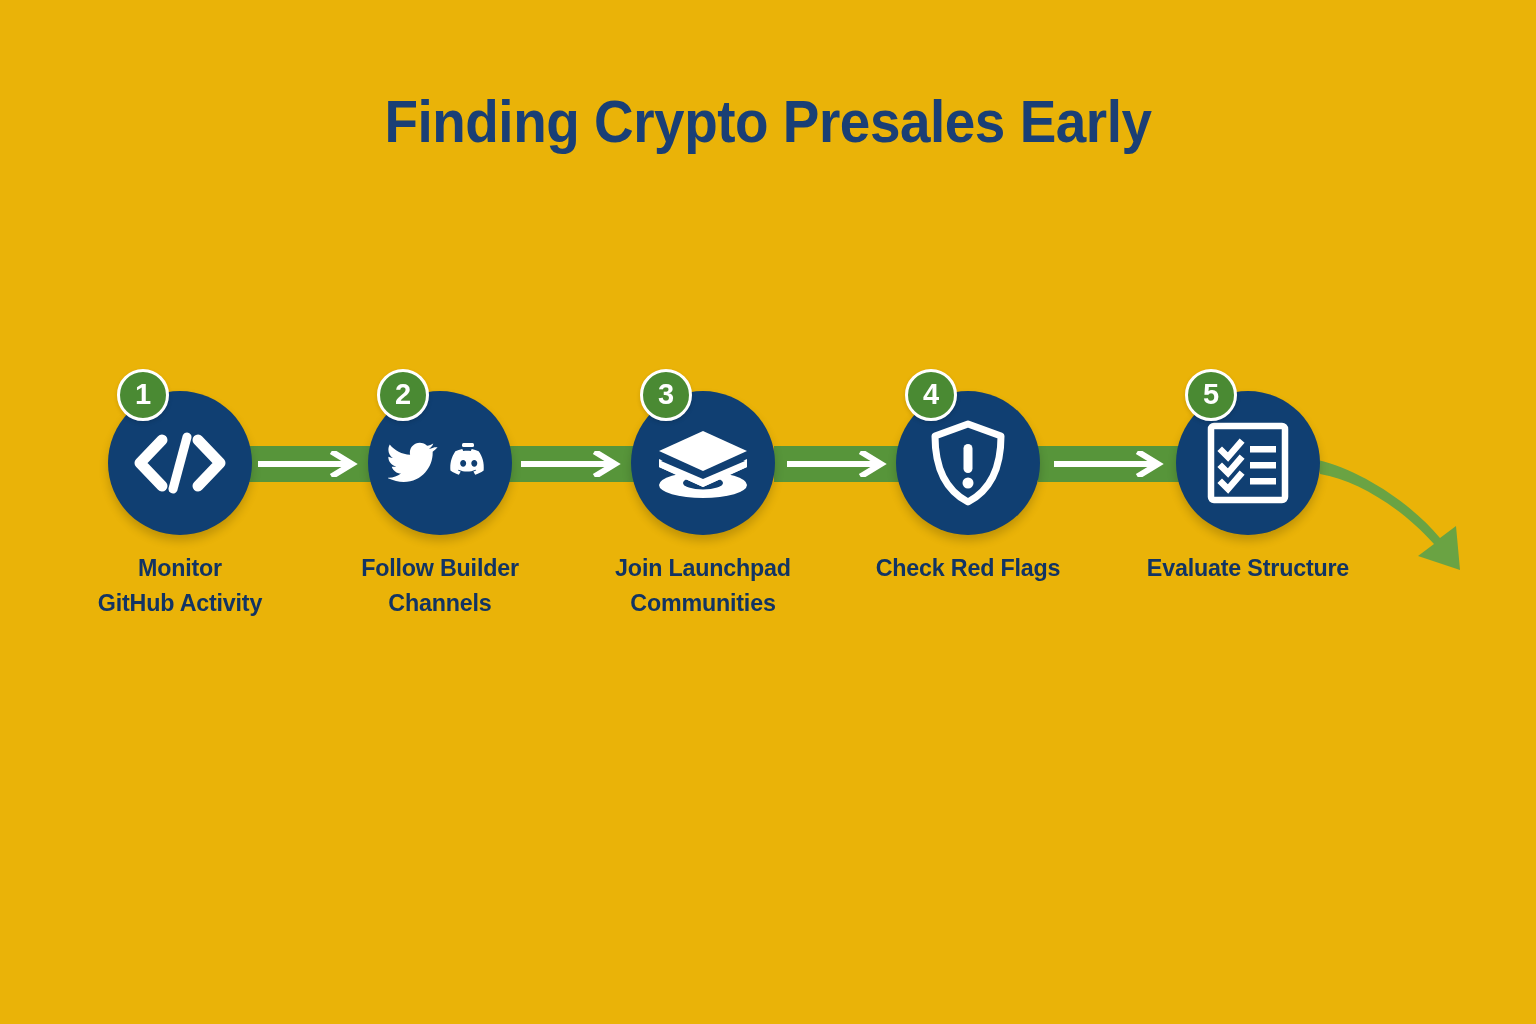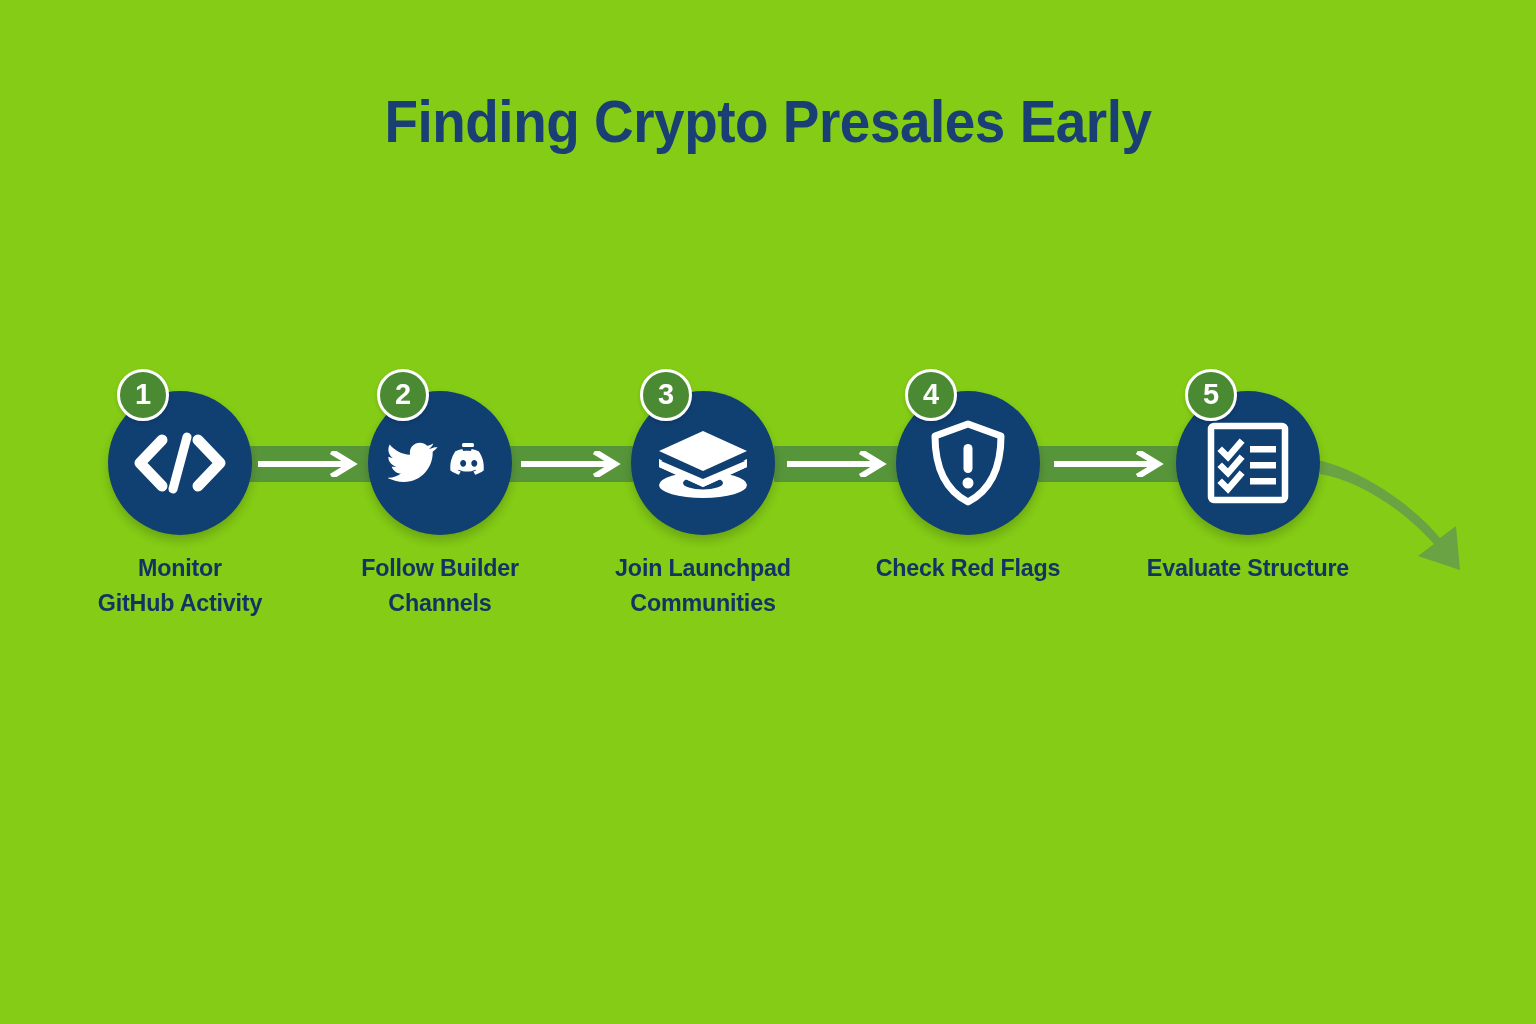--- a/index.html
+++ b/index.html
@@ -13,21 +13,21 @@
     font-family: "Liberation Sans", sans-serif;
     overflow: hidden;
     position: relative;
   }
 
   #slide {
     position: absolute;
     left: 0; top: 0;
     width: 1536px;
     height: 1024px;
-    background: #84cc16;
+    background: #eab308;
   }
 
   
   #title {
     position: absolute;
     left: 0;
     top: 88px;
     width: 1536px;
     text-align: center;
     font-size: 59px;

